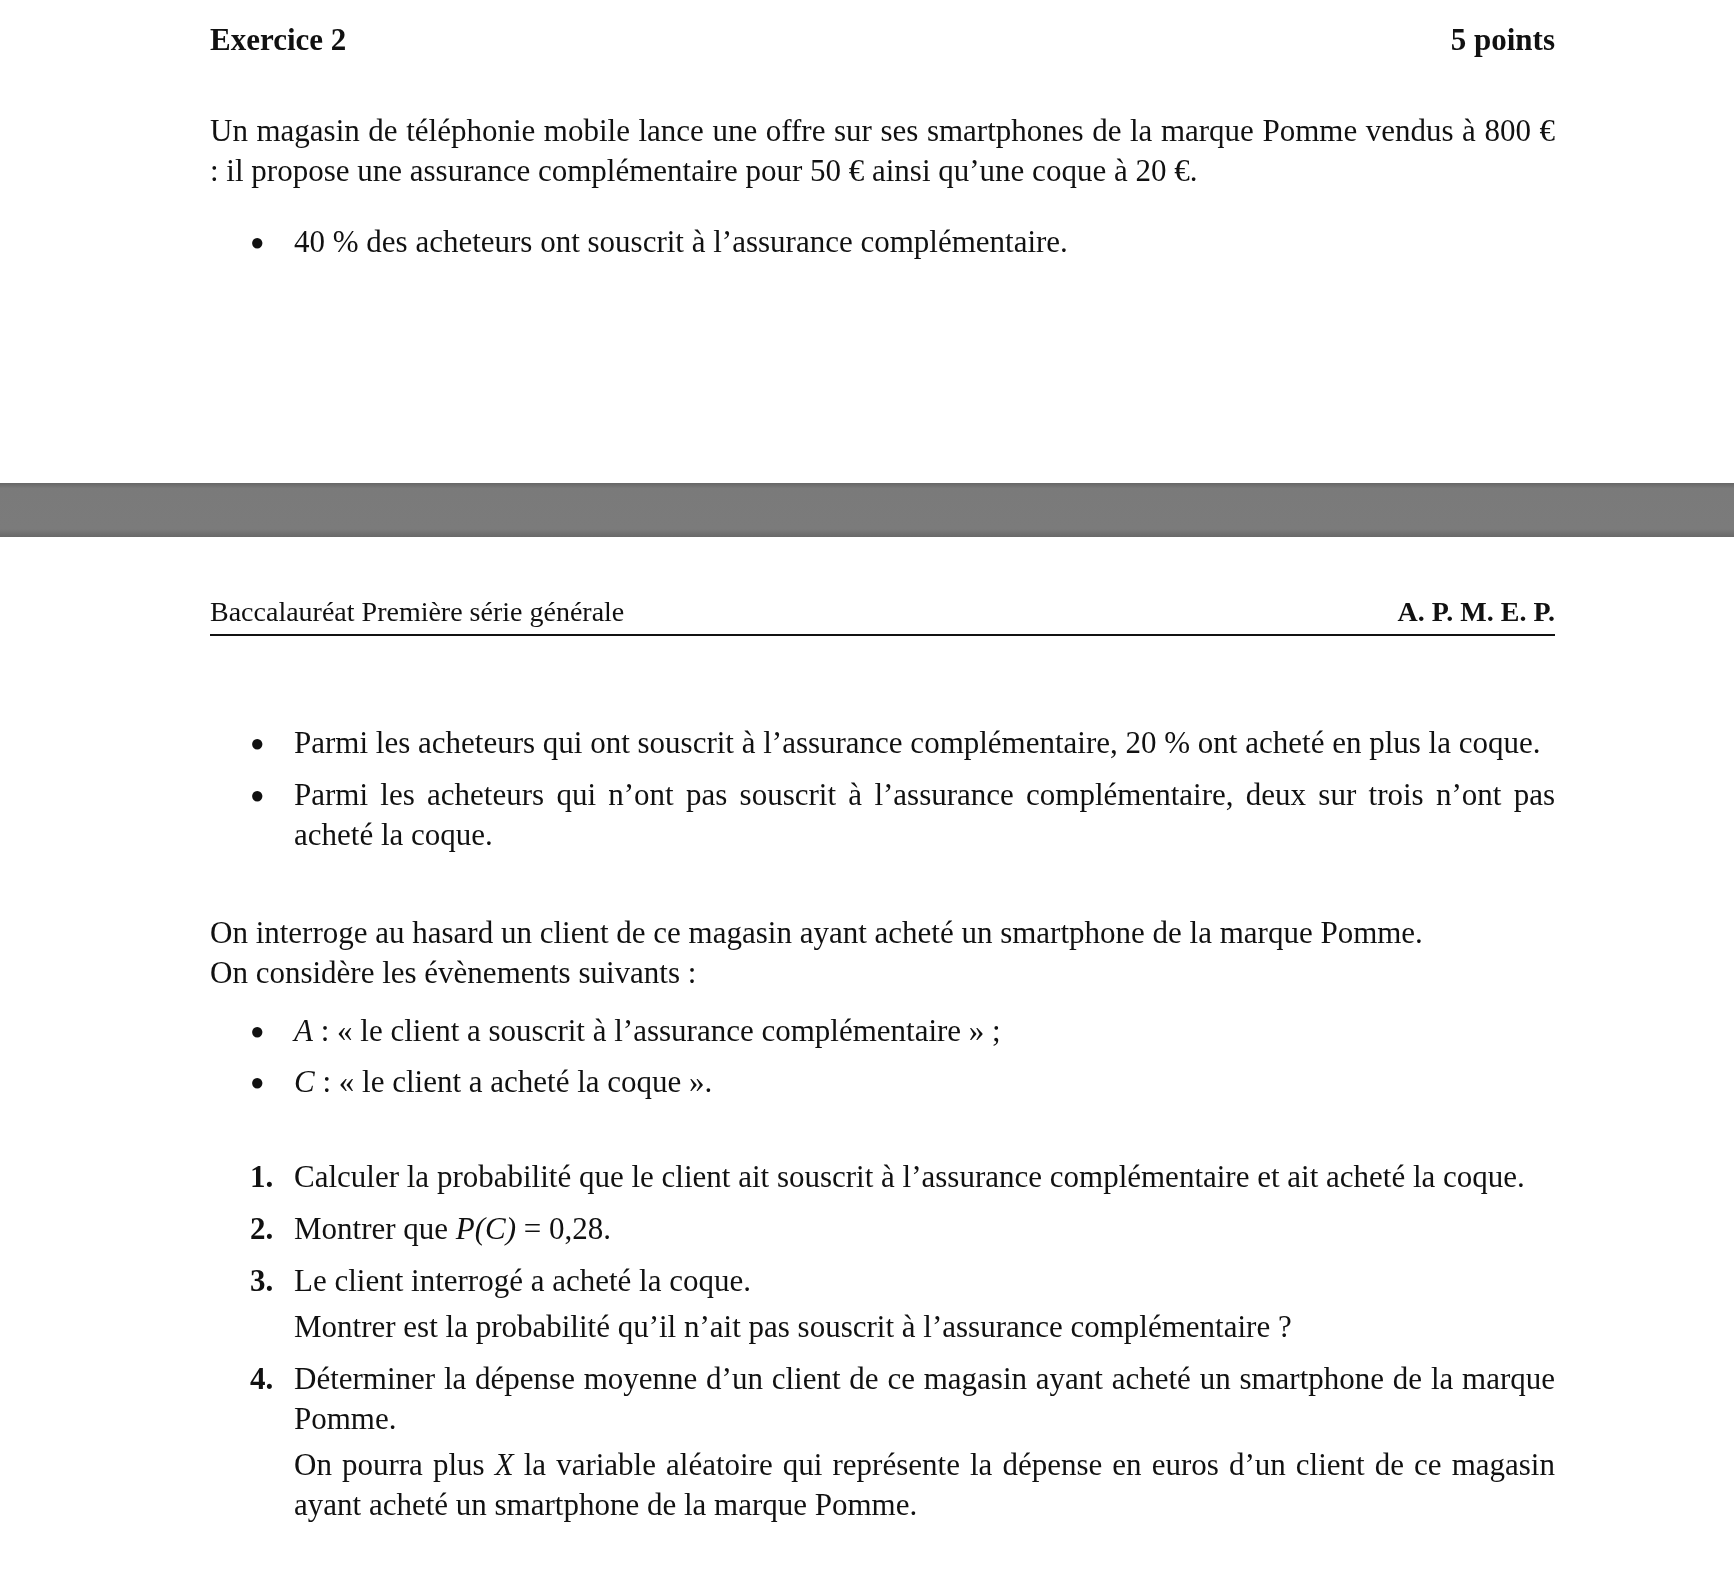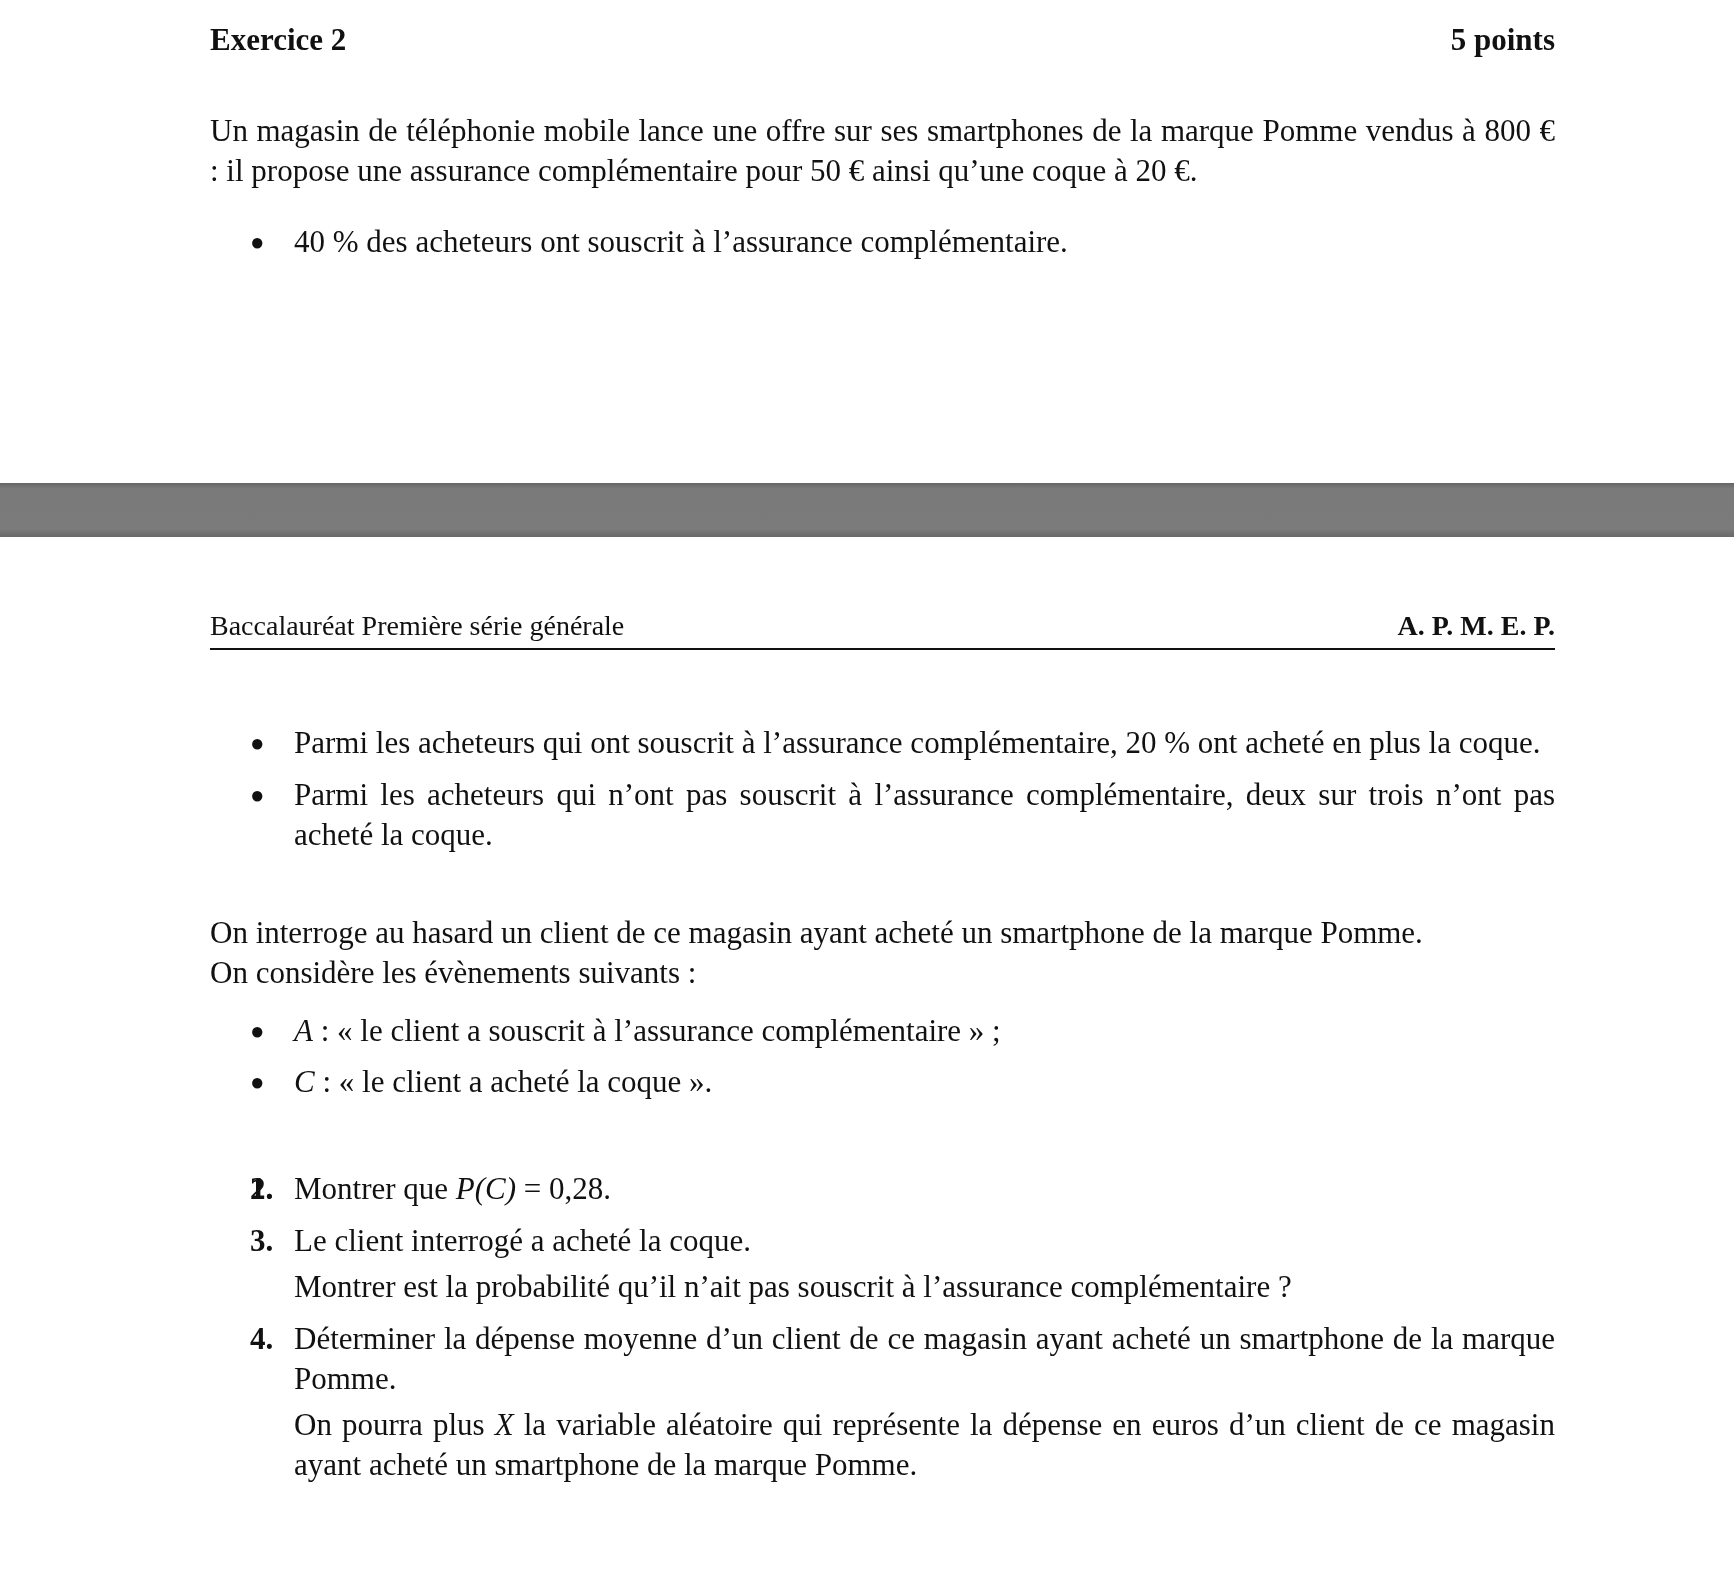--- a/index.html
+++ b/index.html
@@ -39,21 +39,21 @@
     text-align: justify;
   }
   .num-list li .num {
     position: absolute; left: 40px; top: 0; font-weight: bold;
   }
   .running-header {
     position: absolute; top: 596px; left: 210px; width: 1345px;
     display: flex; justify-content: space-between; align-items: baseline;
     font-size: 28px; padding-bottom: 6px; border-bottom: 2px solid #111; text-align: center;
   }
-  .running-header .right { font-weight: bold; margin-top: 14px; }
+  .running-header .right { font-weight: bold; }
   .it { font-style: italic; }
 </style>
 </head>
 <body>
 
 <div class="page-top"></div>
 <div class="page-sep"></div>
 <div class="page-bottom"></div>
 
 <div class="ex-header">
@@ -107,20 +107,21 @@
       <span class="bullet-dot">●</span>
       <span class="it">C</span><span> : « le client a acheté la coque ».</span>
     </li>
   </ul>
 </div>
 
 <div class="content" style="top:1157px;">
   <ol class="num-list">
     <li style="margin-bottom:12px;">
       <span class="num">1.</span>
+      <span>Calculer la probabilité que le client ait souscrit à l’assurance complémentaire et ait acheté la coque.</span>
     </li>
     <li style="margin-bottom:12px;">
       <span class="num">2.</span>
       <span>Montrer que </span><span class="it">P(C)</span><span> = 0,28.</span>
     </li>
     <li style="margin-bottom:12px;">
       <span class="num">3.</span>
       <div style="margin-bottom:6px;">Le client interrogé a acheté la coque.</div>
       <div>Montrer est la probabilité qu’il n’ait pas souscrit à l’assurance complémentaire ?</div>
     </li>

